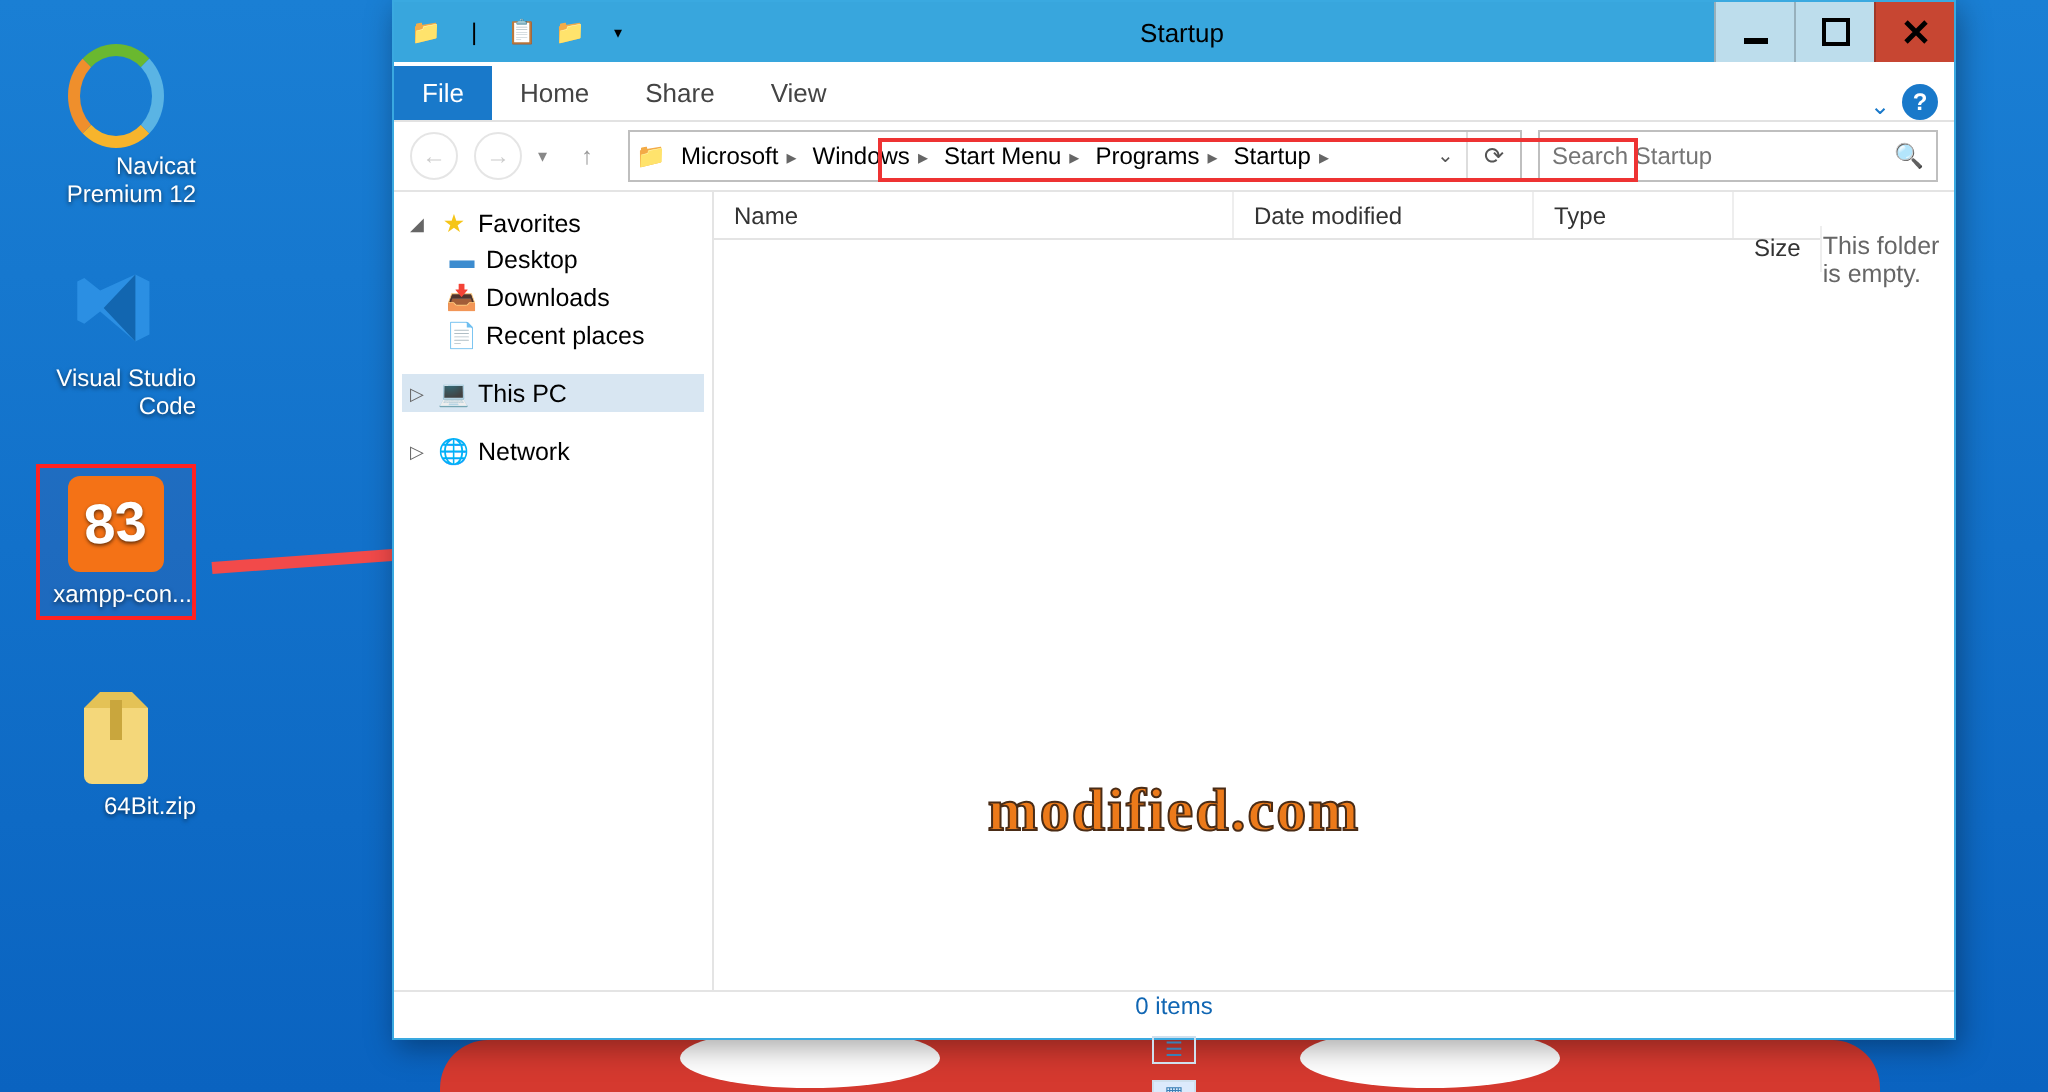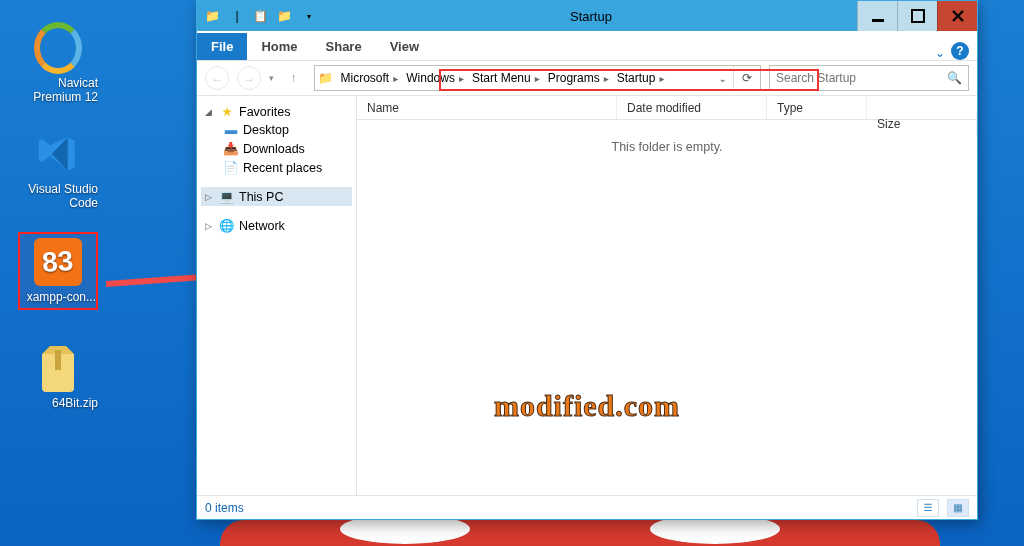--- a/index.html
+++ b/index.html
@@ -36,21 +36,21 @@
   .qat { display:flex; align-items:center; gap:4px; padding:0 6px; }
   .qat .mini { width:20px; height:20px; display:flex; align-items:center; justify-content:center; font-size:12px; cursor:pointer; }
   .title { flex:1; text-align:center; font-size:13px; }
   .winbtns { display:flex; }
   .winbtn { width:40px; height:30px; display:flex; align-items:center; justify-content:center; cursor:pointer; border-left:1px solid rgba(0,0,0,.2);}
   .winbtn.close { background:#c74632; color:#000; }
   .winbtn.min, .winbtn.max { background:#bdddec; }
 
   
   .ribbon { height:30px; background:#fff; border-bottom:1px solid #e2e2e2; display:flex; align-items:flex-end; font-size:13px; }
-  .tab { padding:6px 14px; cursor:pointer; color:#444;font-weight:bold; }
+  .tab { padding:6px 14px; cursor:pointer; color:#444; }
   .tab.file { background:#1979ca; color:#fff; }
   .ribbon .spacer { flex:1; }
   .ribbon .help { margin-right:8px; color:#1979ca; cursor:pointer; width:18px; height:18px; border-radius:50%; background:#1979ca; color:#fff; text-align:center; line-height:18px; font-size:12px; font-weight:bold; }
   .ribbon .chev { margin-right:6px; color:#1979ca; cursor:pointer; font-size:12px; }
 
   
   .navbar { height:34px; display:flex; align-items:center; padding:4px 8px; gap:8px; }
   .navbtn { width:24px; height:24px; border:1px solid #ccc; border-radius:50%; color:#999; display:flex; align-items:center; justify-content:center; font-size:12px; cursor:pointer; }
   .navbtn.disabled { opacity:.5; }
   .navdrop { font-size:9px; color:#888; cursor:pointer; }
@@ -71,30 +71,30 @@
   .body { flex:1; display:flex; border-top:1px solid #e4e4e4; }
   .side { width:160px; border-right:1px solid #e4e4e4; padding:6px 4px; font-size:12.5px; overflow:auto; }
   .node { display:flex; align-items:center; gap:4px; padding:2px 4px; cursor:pointer; white-space:nowrap; }
   .node .tw { width:10px; font-size:9px; color:#666; }
   .node .ic { width:16px; text-align:center; }
   .node.child { padding-left:22px; }
   .node.sel-row { background:#d8e6f2; }
   .grp-gap { height:10px; }
   .star { color:#f5c518; }
 
-  .main { flex:1; display:flex; flex-direction:column; }
+  .main { flex:1; display:flex; flex-direction:row; }
   .cols { height:24px; border-bottom:1px solid #e4e4e4; display:flex; align-items:center; font-size:12px; color:#333; }
   .col { padding:0 10px; border-right:1px solid #eee; height:100%; display:flex; align-items:center; cursor:pointer; }
   .c-name { width:260px; } .c-date { width:150px; } .c-type { width:100px; } .c-size { flex:1;margin-top:33px; }
   .empty { flex:1; display:flex; justify-content:center; padding-top:20px; font-size:12.5px; color:#666; }
 
   .watermark { position:absolute; top:388px; left:50%; transform:translateX(-50%); font-family:"Comic Sans MS", cursive; font-size:30px; font-weight:bold; color:#ec7a1a; -webkit-text-stroke:1px #4a2c16; letter-spacing:1px;}
 
   
-  .status { height:24px; border-top:1px solid #e4e4e4; display:flex; align-items:center; font-size:12px; padding:0 8px; color:#1066b3; gap:8px; }
+  .status { height:24px; border-top:1px solid #e4e4e4; display:flex; align-items:center; font-size:12px; padding:0 8px; color:#1066b3; gap:8px;flex-direction:column; }
   .status .cnt { flex:1; }
   .status .viewbtn { width:22px; height:18px; border:1px solid #cfe0ee; display:flex; align-items:center; justify-content:center; cursor:pointer; font-size:10px; color:#3a7fb5;}
   .status .viewbtn.active { background:#dceafc; }
 
   .bottom-red { position:absolute; bottom:0; left:220px; width:720px; height:26px; background:#d5392f; border-radius:24px 24px 0 0; }
   .bottom-red::before, .bottom-red::after { content:""; position:absolute; top:-6px; width:130px; height:30px; background:#fff; border-radius:50%; }
   .bottom-red::before { left:120px; } .bottom-red::after { left:430px; }
 </style>
 </head>
 <body>

